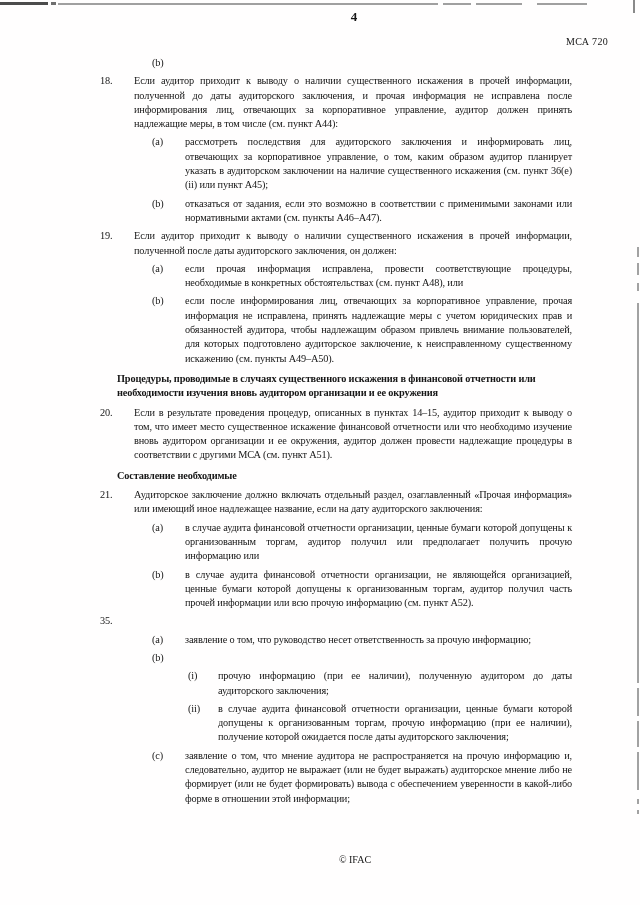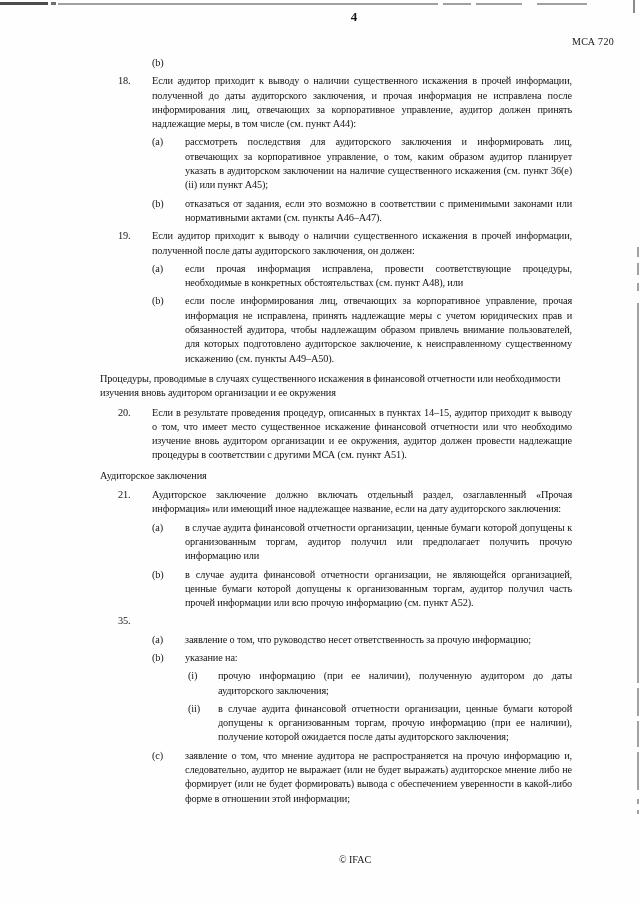--- a/index.html
+++ b/index.html
@@ -16,45 +16,45 @@
     background:#fffefe;
   }
   .page-number{
     position:absolute;
     left:341px;top:9px;width:26px;
     text-align:center;
     font-size:13px;font-weight:bold;
   }
   .doc-ref{
     position:absolute;
-    right:26px;top:36px;
+    right:32px;top:36px;
     font-size:10px;
     letter-spacing:0.3px;
   }
   .content{
     position:absolute;
     left:100px;top:56px;width:472px;
     font-size:10.3px;
     line-height:14.3px;
     letter-spacing:-0.15px;
     text-align:justify;
   }
   .block{
     display:flex;
     margin-bottom:4px;
   }
   .block .marker{flex-shrink:0;}
-  .para .marker{flex-basis:34px;margin-left:18px;}
+  .para .marker{flex-basis:34px;}
   .sub  .marker{flex-basis:33px;margin-left:52px;}
   .sub3 .marker{flex-basis:30px;margin-left:88px;}
   .block .text{flex:1 1 auto;text-align:justify;}
   .heading{
     display:block;
-    font-weight:normal;
-    margin:6px 0 5px 0;
+    font-weight:bold;
+    margin:6px 0 5px 17px;
     text-align:left;
   }
   .heading .text{text-align:left;}
   .footer{
     position:absolute;
     left:0;top:854px;width:710px;
     text-align:center;
     font-size:10px;
   }
   
@@ -116,21 +116,21 @@
       </div>
       <div class="block sub">
         <span class="marker">(b)</span>
         <span class="text">если после информирования лиц, отвечающих за корпоративное управление, прочая информация не исправлена, принять надлежащие меры с учетом юридических прав и обязанностей аудитора,  чтобы надлежащим образом привлечь внимание пользователей, для которых подготовлено аудиторское заключение, к неисправленному существенному искажению (см. пункты А49–А50).</span>
       </div>
       <div class="block heading"><span class="text">Процедуры, проводимые в случаях существенного искажения в финансовой отчетности или необходимости  изучения вновь аудитором организации и ее окружения</span></div>
       <div class="block para">
         <span class="marker">20.</span>
         <span class="text">Если в результате проведения процедур, описанных в пунктах 14–15, аудитор приходит к выводу о том, что имеет место существенное искажение финансовой отчетности или что необходимо изучение вновь аудитором организации и ее окружения, аудитор должен провести надлежащие процедуры в соответствии с другими МСА (см. пункт А51).</span>
       </div>
-      <div class="block heading"><span class="text">Аудиторское заключения</span></div>
+      <div class="block heading"><span class="text">Составление необходимые</span></div>
       <div class="block para">
         <span class="marker">21.</span>
         <span class="text">Аудиторское заключение должно включать отдельный раздел, озаглавленный «Прочая информация» или имеющий иное надлежащее название, если на дату аудиторского заключения:</span>
       </div>
       <div class="block sub">
         <span class="marker">(a)</span>
         <span class="text">в случае аудита финансовой отчетности организации, ценные бумаги которой допущены к организованным торгам, аудитор получил или предполагает получить прочую информацию или</span>
       </div>
       <div class="block sub">
         <span class="marker">(b)</span>
@@ -138,21 +138,20 @@
       </div>
       <div class="block para">
         <span class="marker">35.</span>
       </div>
       <div class="block sub">
         <span class="marker">(a)</span>
         <span class="text">заявление о том, что руководство несет ответственность за прочую информацию;</span>
       </div>
       <div class="block sub">
         <span class="marker">(b)</span>
-        <span class="text">указание на:</span>
       </div>
       <div class="block sub3">
         <span class="marker">(i)</span>
         <span class="text">прочую информацию (при ее наличии), полученную аудитором до даты аудиторского заключения;</span>
       </div>
       <div class="block sub3">
         <span class="marker">(ii)</span>
         <span class="text">в случае аудита финансовой отчетности организации, ценные бумаги которой допущены к организованным торгам, прочую информацию (при ее наличии), получение которой  ожидается после даты аудиторского заключения;</span>
       </div>
       <div class="block sub">

